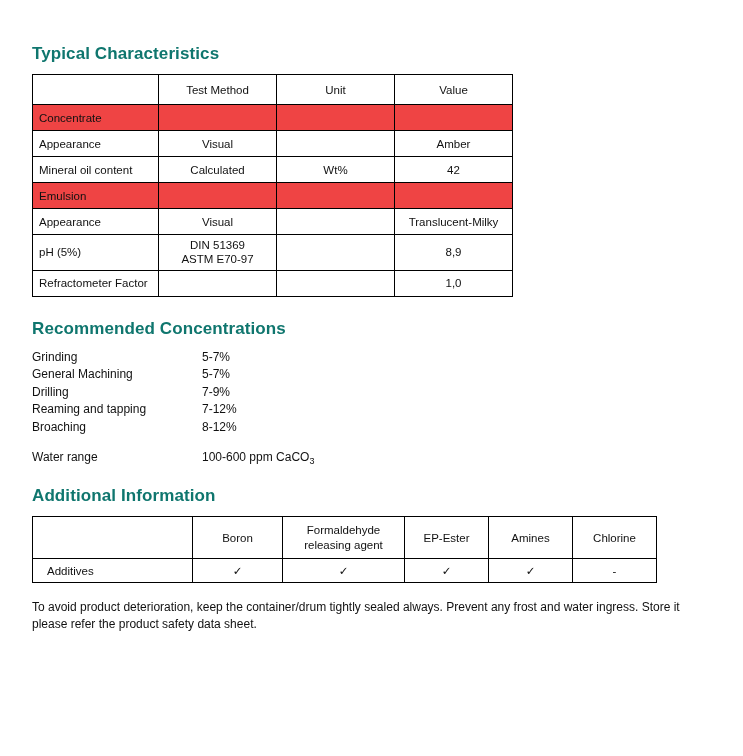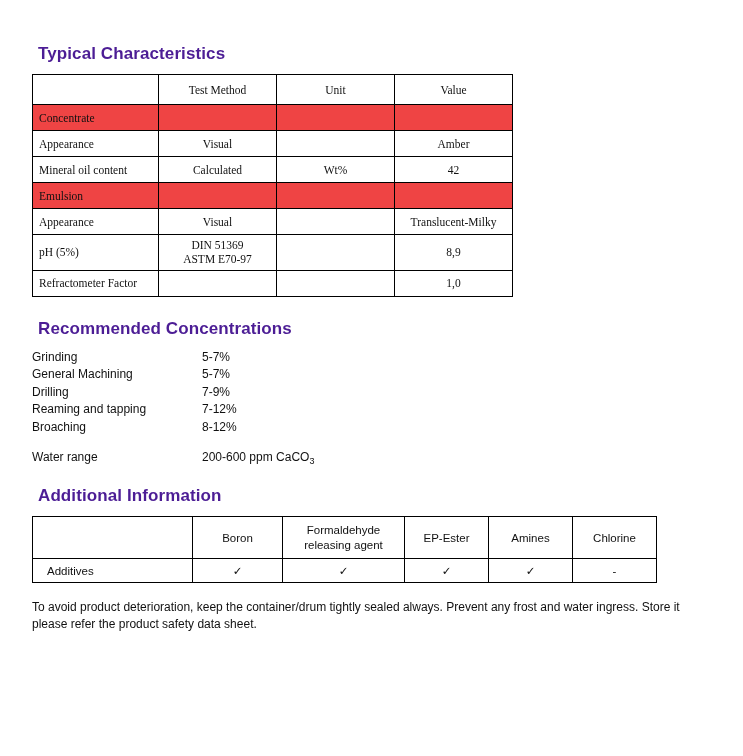--- a/index.html
+++ b/index.html
@@ -15,42 +15,41 @@
     position: relative;
     overflow: hidden;
   }
   .page {
     padding: 44px 32px 0 32px;
     box-sizing: border-box;
   }
   h2.section-title {
     font-size: 17px;
     font-weight: bold;
-    margin: 0 0 10px 6px;
+    margin: 0 0 10px 0;
     letter-spacing: 0.1px;
-    color: #4c1d95;
+    color: #0f766e;
   }
   .spacer-lg { height: 22px; }
   .spacer-md { height: 16px; }
 
   
   table.tc {
     border-collapse: collapse;
     width: 480px;
     table-layout: fixed;
   }
   table.tc td, table.tc th {
     border: 1px solid #000;
     height: 26px;
     font-size: 11.5px;
     font-weight: normal;
     padding: 0 6px;
     box-sizing: border-box;
     vertical-align: middle;
-    font-family: Liberation Serif, serif;
   }
   table.tc th {
     text-align: center;
     font-size: 11.5px;
     font-weight: normal;
     height: 30px;
   }
   table.tc td.label {
     text-align: left;
   }
@@ -221,21 +220,21 @@
       <span class="val">7-12%</span>
     </div>
     <div class="conc-row">
       <span class="name">Broaching</span>
       <span class="val">8-12%</span>
     </div>
   </div>
 
   <div class="water-row">
     <span class="name">Water range</span>
-    <span class="val"><span>200-600 ppm CaCO</span><sub>3</sub></span>
+    <span class="val"><span>100-600 ppm CaCO</span><sub>3</sub></span>
   </div>
 
   <div class="spacer-lg"></div>
 
   <h2 class="section-title">Additional Information</h2>
 
   <table class="ai">
     <colgroup>
       <col class="ai-c0">
         <col class="ai-c1">

